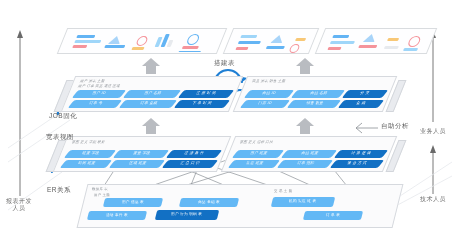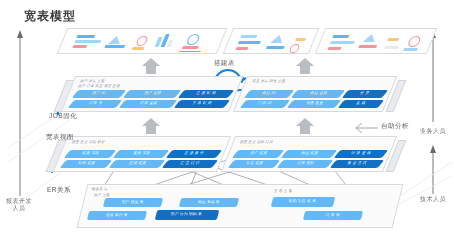--- a/index.html
+++ b/index.html
@@ -142,21 +142,20 @@
     border-bottom:8px solid #b9bcc1;
   }
 
   svg.overlay{position:absolute;left:0;top:0;width:454px;height:237px;pointer-events:none;}
 </style>
 </head>
 <body>
 
 <div id="stage">
 
-  <div class="abs" id="title">宽表模型</div>
 
   <svg class="overlay">
 
     <g>
       <line x1="20" y1="36" x2="20" y2="196" stroke="#6a6a6a" stroke-width="0.9"></line>
       <polygon points="20,30 17,38 23,38" fill="#6a6a6a"></polygon>
     </g>
 
     <g>
       <line x1="433" y1="36" x2="433" y2="122" stroke="#6a6a6a" stroke-width="0.9"></line>

